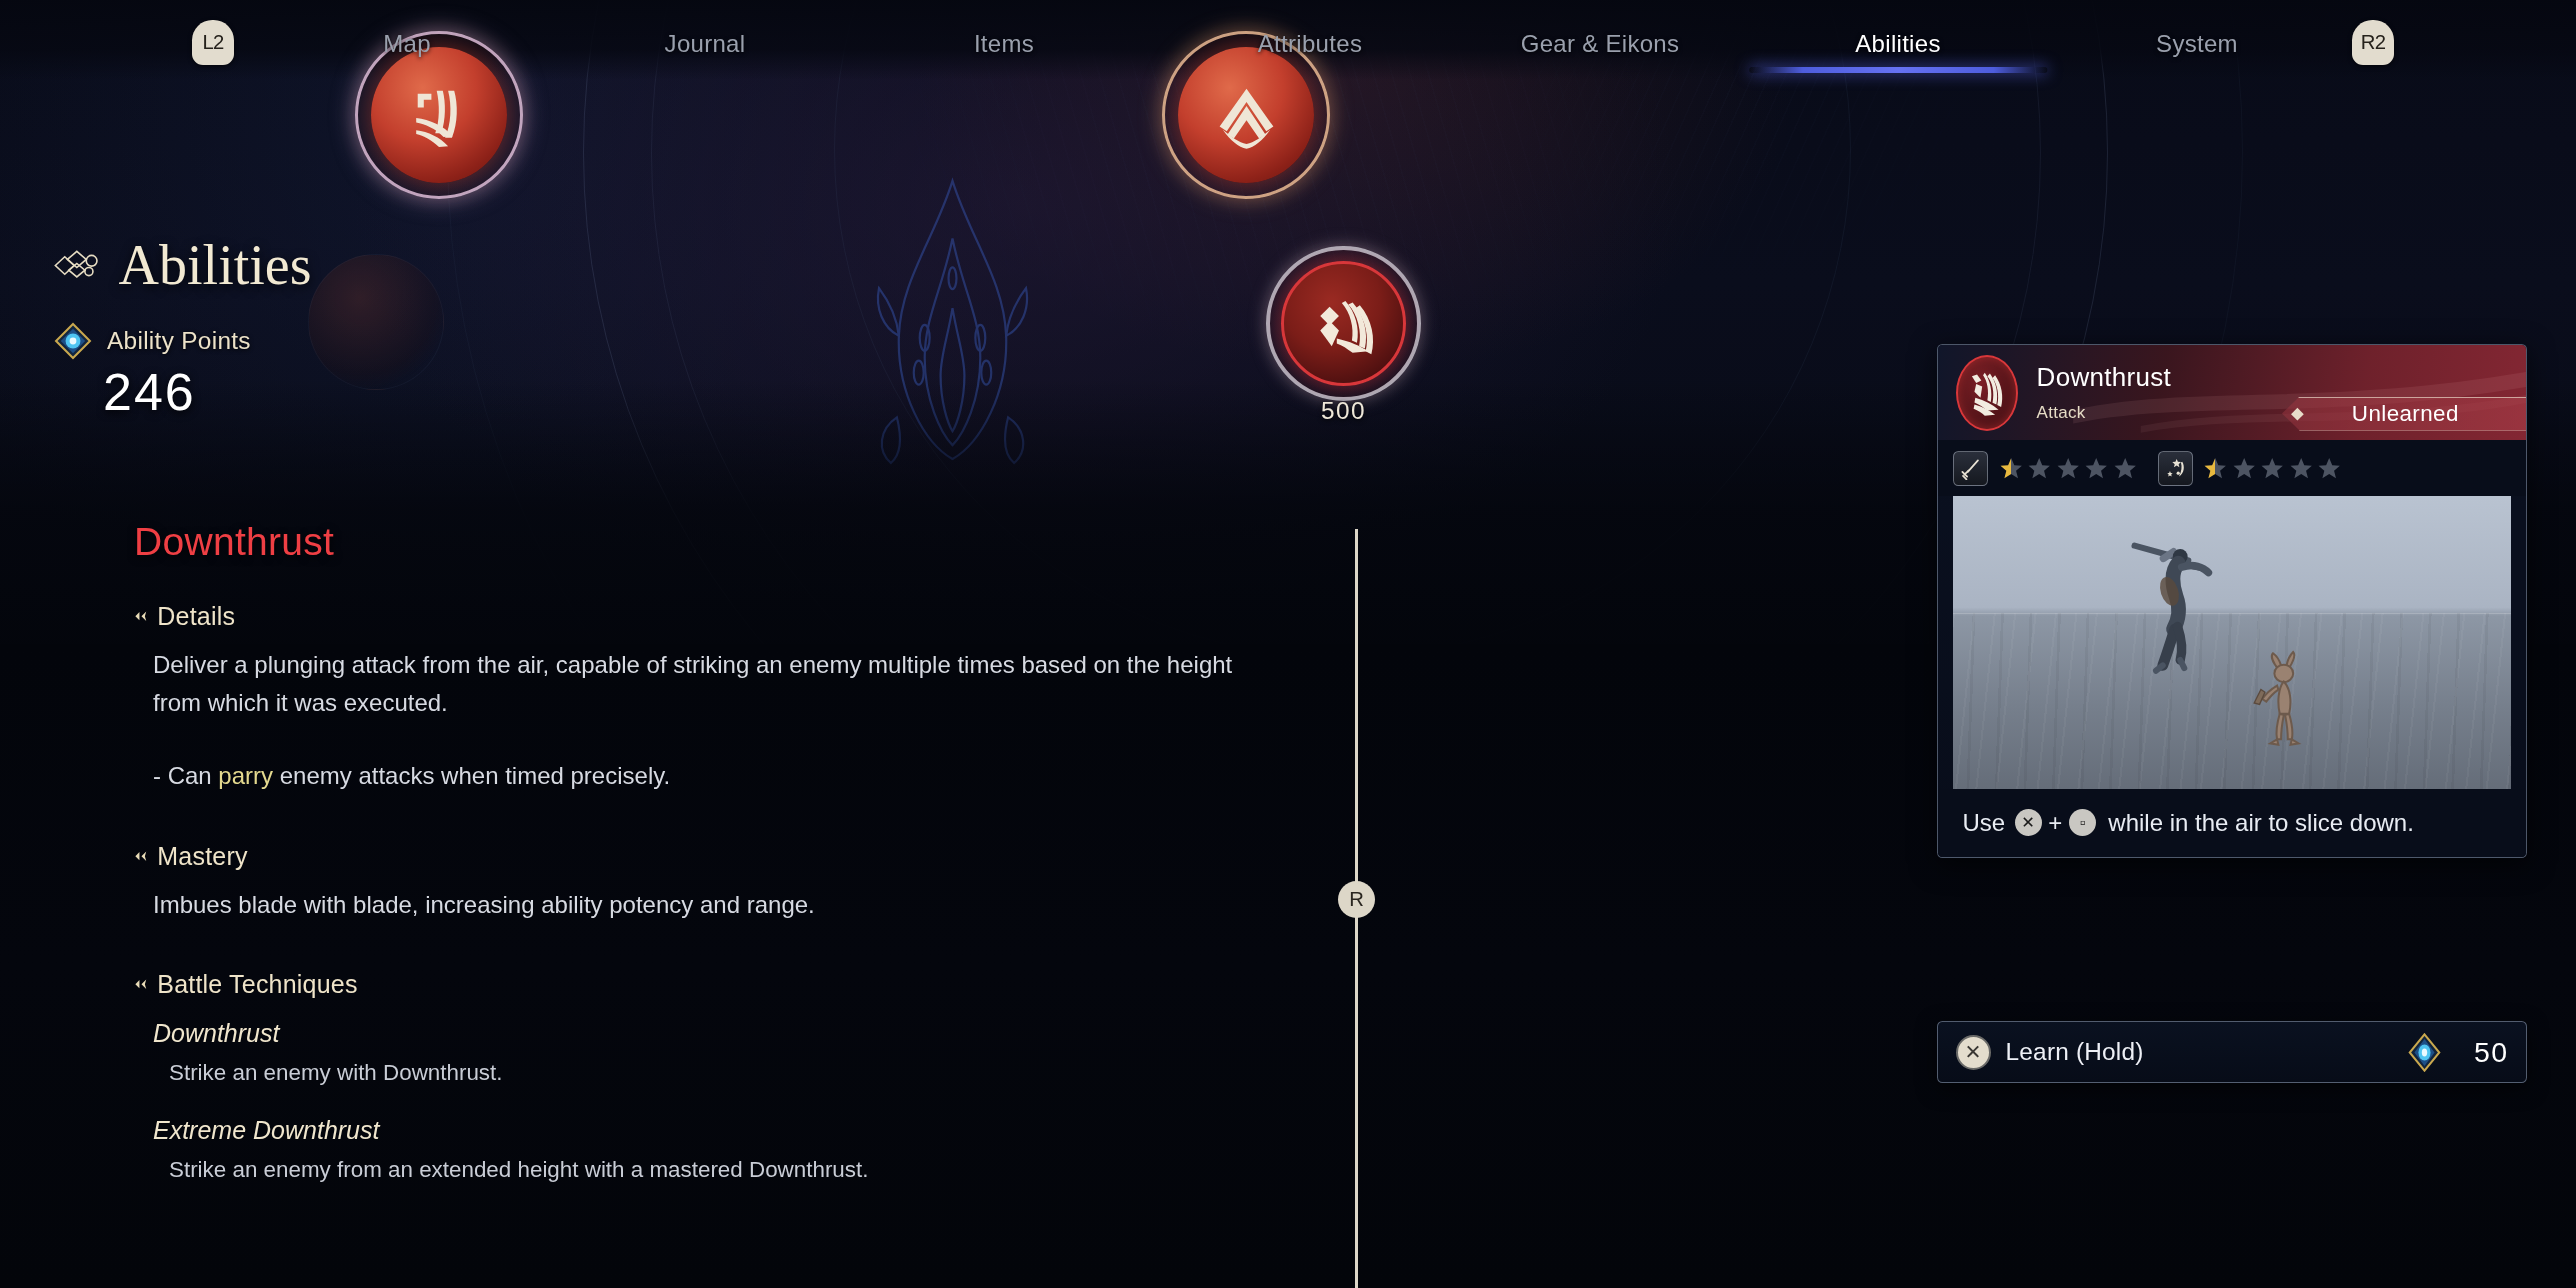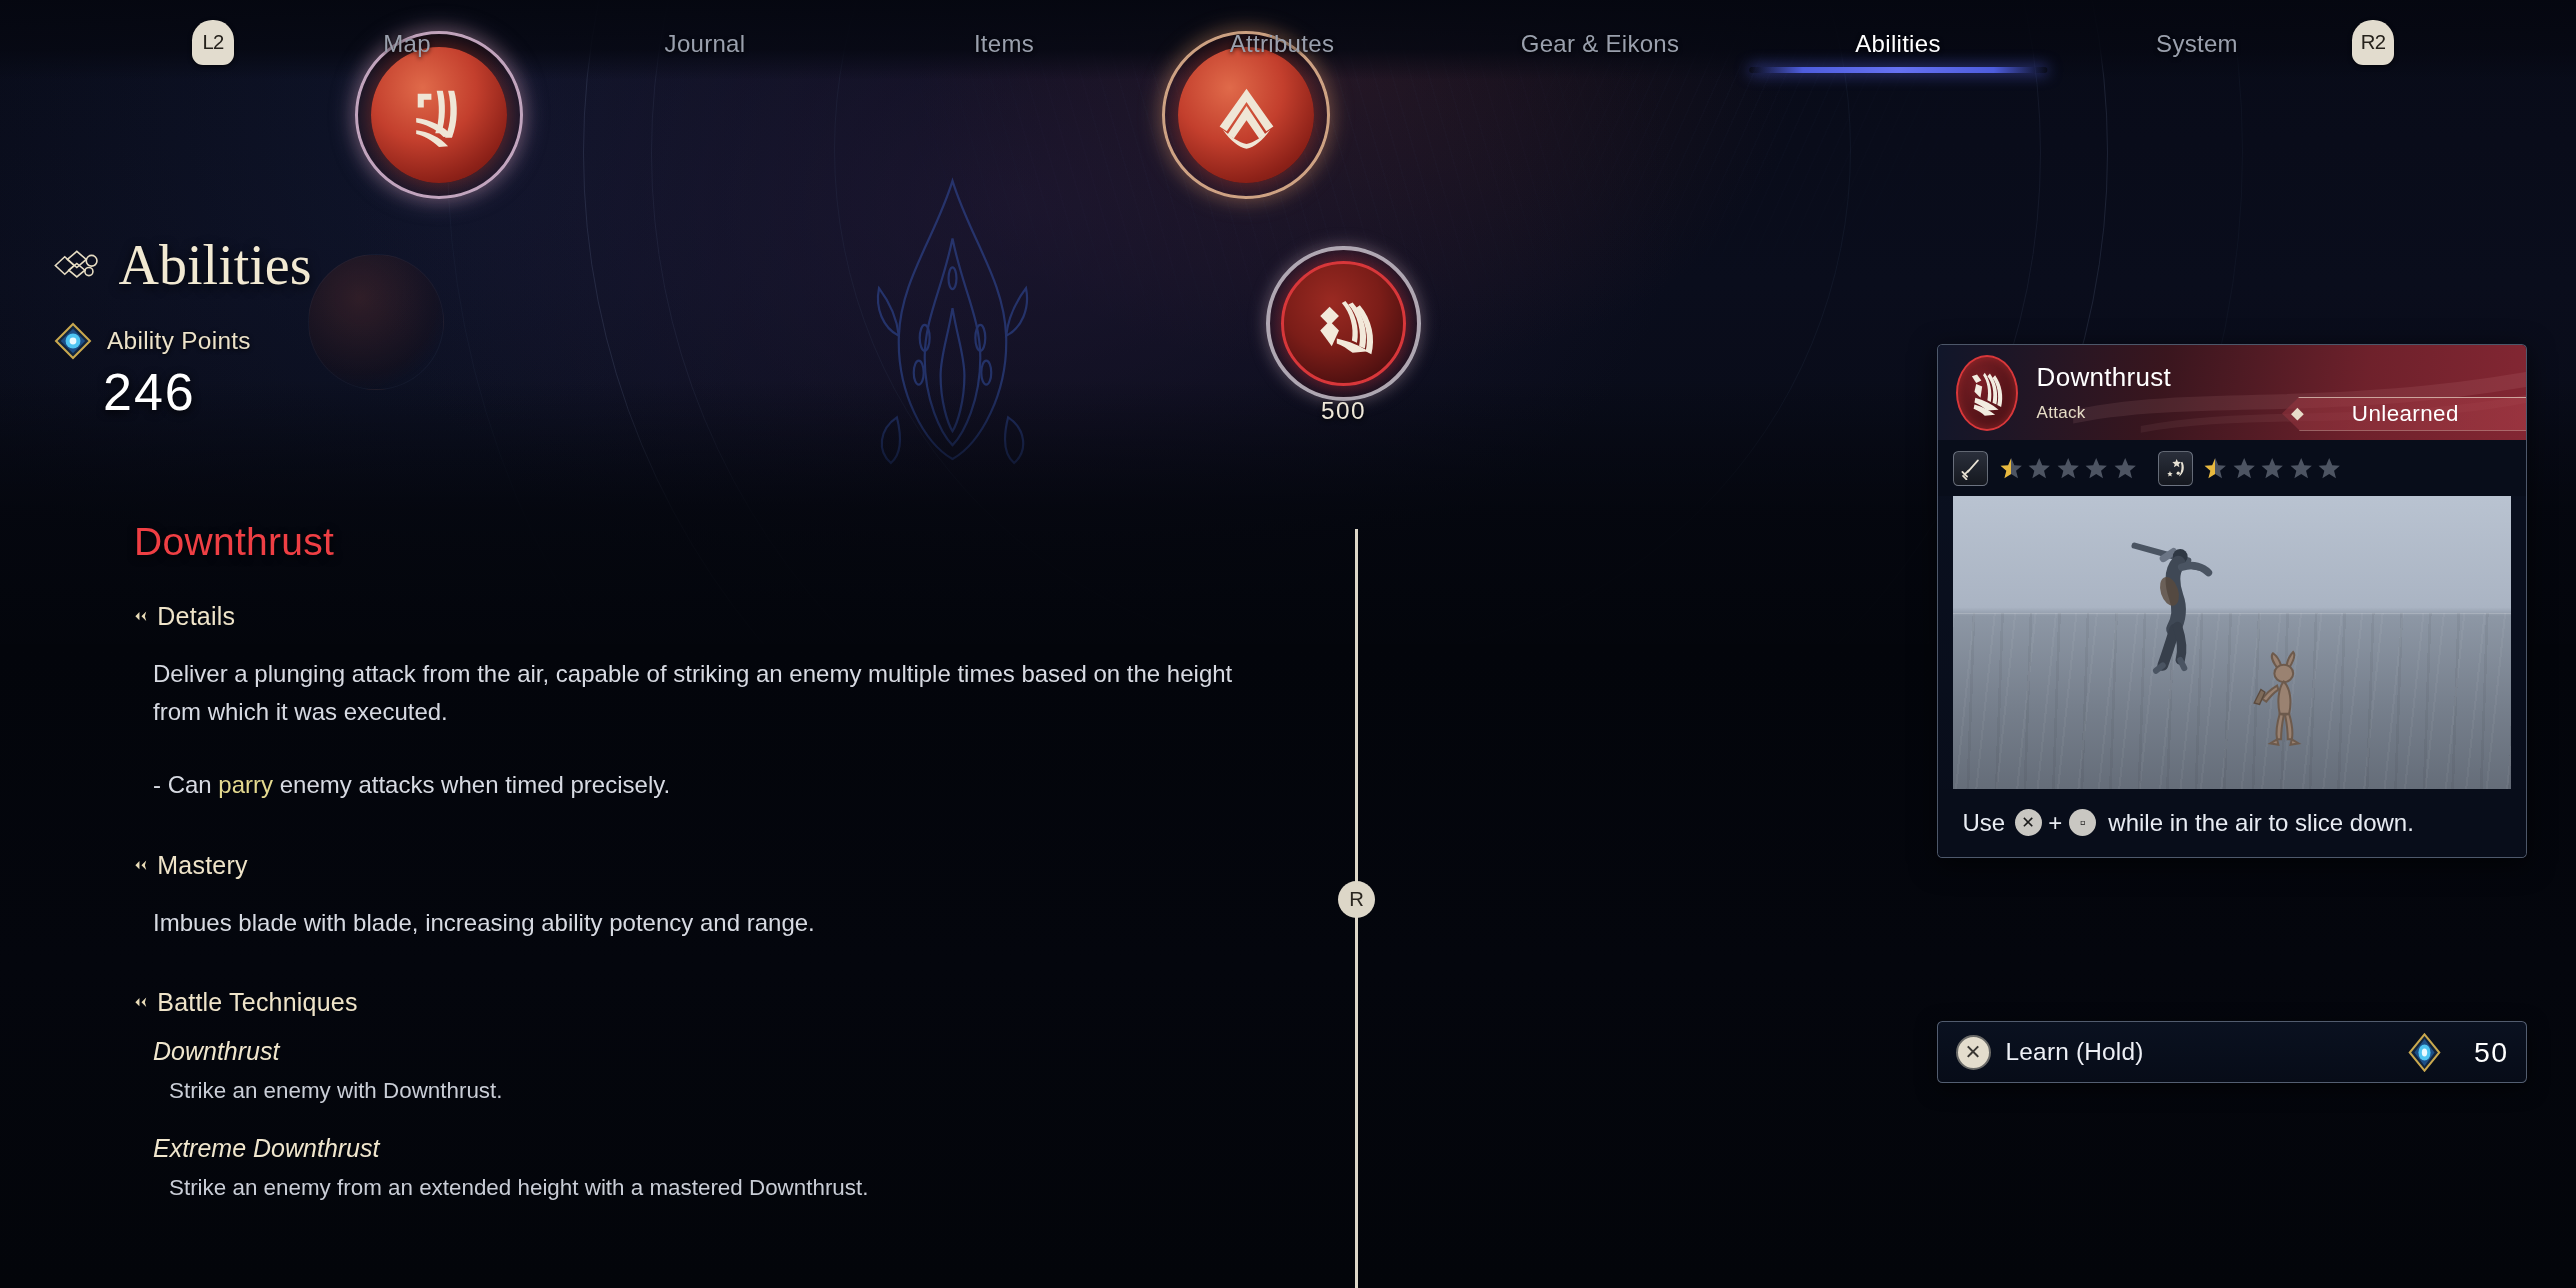--- a/index.html
+++ b/index.html
@@ -153,21 +153,21 @@
   }
   .section { margin-top:41px; }
   .section-head {
     display:flex; align-items:center; gap:7px;
     color:#efe4c9; font-size:25px; letter-spacing:0.2px;
     font-family:"Liberation Sans", sans-serif;
   }
   .sec-bullet { width:16.3px; height:16.3px; flex:none; }
   .body-text {
     color:#d7dae2; font-size:24px; line-height:1.58;
-    margin-top:24px; margin-left:19px; max-width:1098px;
+    margin-top:15px; margin-left:19px; max-width:1098px;
     font-family:"Liberation Sans", sans-serif;
   }
   .kw { color:#e4d98f; }
   .tech-name {
     color:#f0e6cd; font-size:25px; font-style:italic; margin-top:30px; margin-left:19px;
     font-family:"Liberation Sans", sans-serif;
   }
   .tech-desc {
     color:#c9cdd6; font-size:22.4px; margin-top:12.2px; margin-left:35px;
     font-family:"Liberation Sans", sans-serif;
@@ -386,21 +386,21 @@
   </div>
 
   <div class="nav">
     <div class="shoulder l2">L2</div>
     <div class="shoulder r2">R2</div>
 
     <div class="nav-tabs">
       <div class="tab" style="left:122px;">Map</div>
       <div class="tab" style="left:420px;">Journal</div>
       <div class="tab" style="left:719px;">Items</div>
-      <div class="tab" style="left:997px;">Attributes</div>
+      <div class="tab" style="left:1025px;">Attributes</div>
       <div class="tab" style="left:1315px;">Gear &amp; Eikons</div>
       <div class="tab active" style="left:1613px;">
         <span>Abilities</span>
         <span class="underline"></span>
       </div>
       <div class="tab" style="left:1912px;">System</div>
     </div>
   </div>
 
   <div class="page-head">

